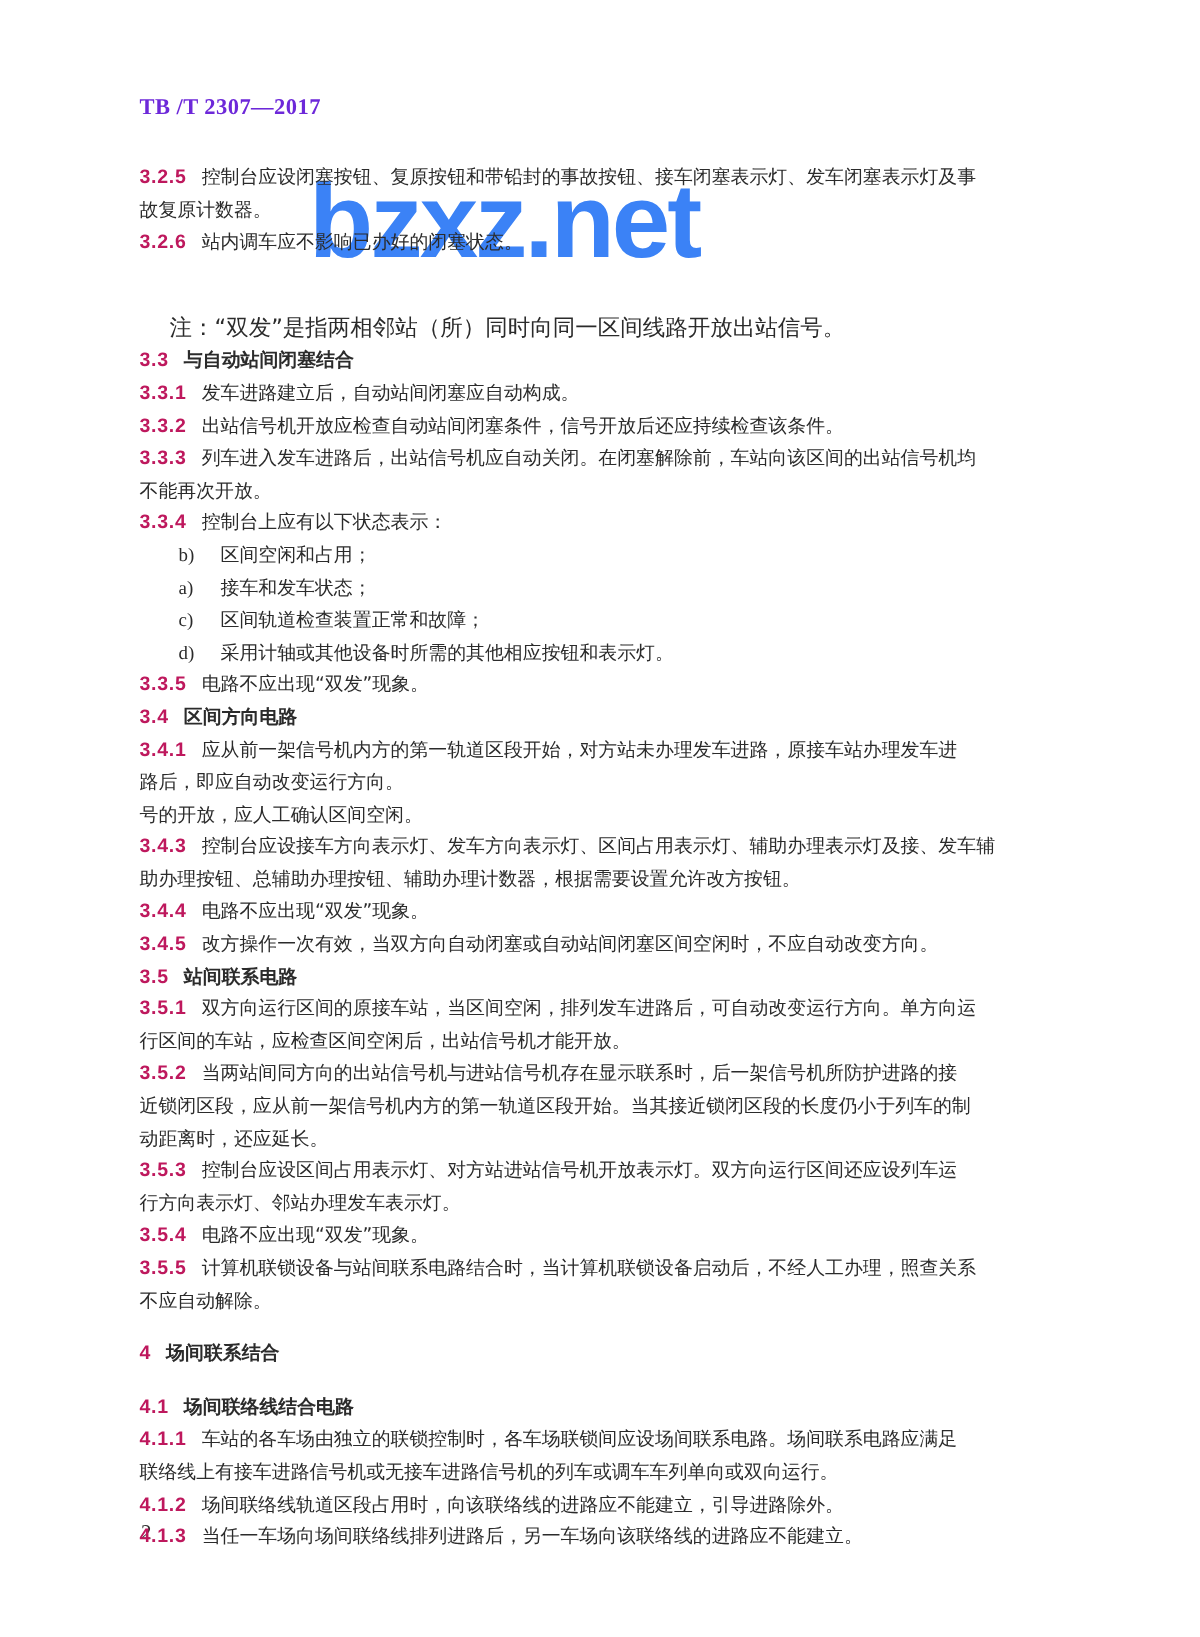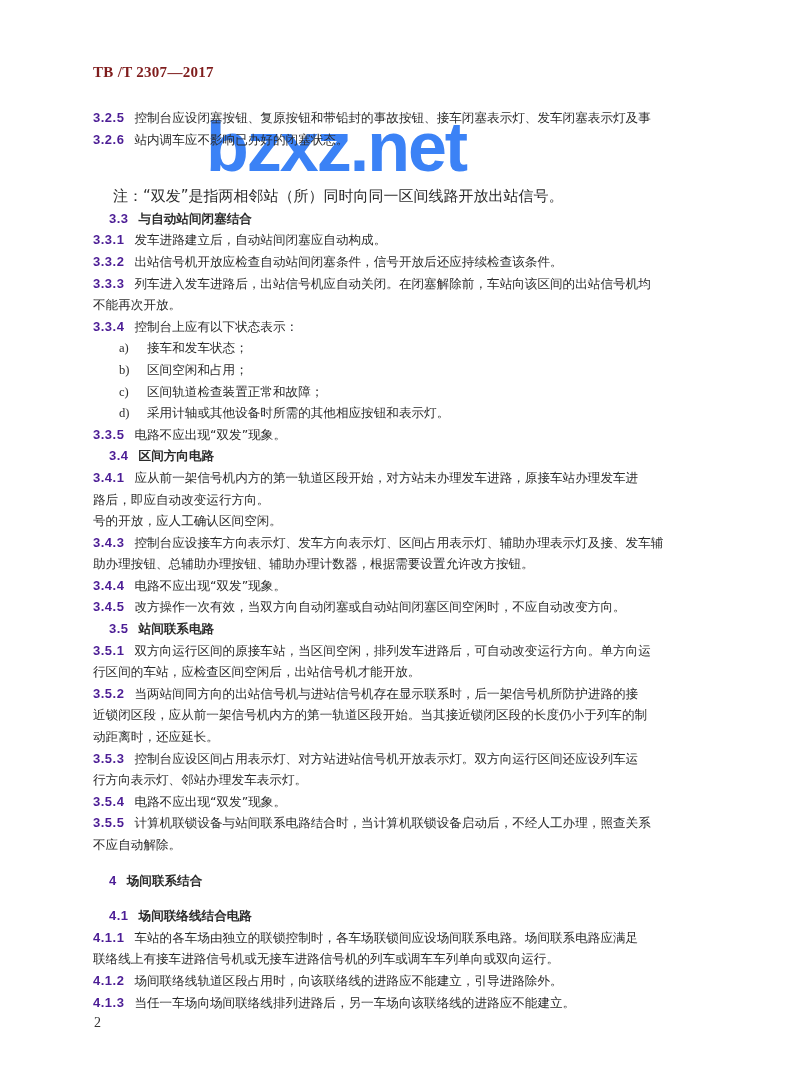--- a/index.html
+++ b/index.html
@@ -3,38 +3,38 @@
   <meta charset="utf-8">
   <style>
     html, body { margin: 0; padding: 0; }
     body {
       width: 800px; height: 1091px; background: #ffffff; position: relative; overflow: hidden;
       font-family: "DejaVu Sans", sans-serif; color: #2b2b2b;
     }
     .page { position: absolute; left: 0; top: 0; width: 800px; height: 1091px; }
     .doc-id {
       position: absolute; left: 93px; top: 64px;
-      font-family: "Liberation Serif", serif; font-weight: bold; font-size: 15px; color: #7f1d1d;
+      font-family: "Liberation Serif", serif; font-weight: bold; font-size: 15px; color: #6d28d9;
       letter-spacing: 0.3px;
     }
     .watermark {
       position: absolute; left: 206px; top: 112px;
       font-family: "Liberation Sans", sans-serif; font-weight: bold; font-size: 70px;
       color: #3b82f6; letter-spacing: -2px; line-height: 1; z-index: 0; user-select: none;
     }
     .content {
       position: absolute; left: 93px; top: 107px; width: 654px; z-index: 1;
       font-size: 12.6px; line-height: 21.6px;
     }
     .line { white-space: nowrap; height: 21.6px; }
     .num {
-      font-family: "Liberation Sans", sans-serif; font-weight: bold; color: #4c1d95;
+      font-family: "Liberation Sans", sans-serif; font-weight: bold; color: #be185d;
       display: inline-block; margin-right: 10px; letter-spacing: 0.5px; font-size: 13px;
     }
-    .heading { font-weight: bold; margin-left: 16px; }
+    .heading { font-weight: bold; }
     .heading .title { font-weight: bold; }
     .note { font-size: 15px; padding-left: 20px; margin-top: 36px; }
     .list-item { padding-left: 26px; }
     .list-item .marker { font-family: "Liberation Serif", serif; display: inline-block; width: 28px; }
     .gap { height: 14px; }
     .chapter { margin-top: 0; }
     .page-number {
       position: absolute; left: 94px; top: 1015px;
       font-family: "Liberation Serif", serif; font-size: 14px; color: #333;
     }
@@ -42,31 +42,32 @@
 </head>
 <body>
 
 <div class="page">
   <div class="doc-id">TB /T 2307—2017</div>
   <div class="watermark">bzxz.net</div>
 
   <div class="content">
 
     <div class="line"><span class="num">3.2.5</span><span>控制台应设闭塞按钮、复原按钮和带铅封的事故按钮、接车闭塞表示灯、发车闭塞表示灯及事</span></div>
+    <div class="line">故复原计数器。</div>
     <div class="line"><span class="num">3.2.6</span><span>站内调车应不影响已办好的闭塞状态。</span></div>
     <div class="line note">注：“双发”是指两相邻站（所）同时向同一区间线路开放出站信号。</div>
 
     <div class="line heading"><span class="num">3.3</span><span class="title">与自动站间闭塞结合</span></div>
     <div class="line"><span class="num">3.3.1</span><span>发车进路建立后，自动站间闭塞应自动构成。</span></div>
     <div class="line"><span class="num">3.3.2</span><span>出站信号机开放应检查自动站间闭塞条件，信号开放后还应持续检查该条件。</span></div>
     <div class="line"><span class="num">3.3.3</span><span>列车进入发车进路后，出站信号机应自动关闭。在闭塞解除前，车站向该区间的出站信号机均</span></div>
     <div class="line">不能再次开放。</div>
     <div class="line"><span class="num">3.3.4</span><span>控制台上应有以下状态表示：</span></div>
+    <div class="line list-item"><span class="marker">b)</span><span>区间空闲和占用；</span></div>
     <div class="line list-item"><span class="marker">a)</span><span>接车和发车状态；</span></div>
-    <div class="line list-item"><span class="marker">b)</span><span>区间空闲和占用；</span></div>
     <div class="line list-item"><span class="marker">c)</span><span>区间轨道检查装置正常和故障；</span></div>
     <div class="line list-item"><span class="marker">d)</span><span>采用计轴或其他设备时所需的其他相应按钮和表示灯。</span></div>
     <div class="line"><span class="num">3.3.5</span><span>电路不应出现“双发”现象。</span></div>
 
     <div class="line heading"><span class="num">3.4</span><span class="title">区间方向电路</span></div>
     <div class="line"><span class="num">3.4.1</span><span>应从前一架信号机内方的第一轨道区段开始，对方站未办理发车进路，原接车站办理发车进</span></div>
     <div class="line">路后，即应自动改变运行方向。</div>
     <div class="line">号的开放，应人工确认区间空闲。</div>
     <div class="line"><span class="num">3.4.3</span><span>控制台应设接车方向表示灯、发车方向表示灯、区间占用表示灯、辅助办理表示灯及接、发车辅</span></div>
     <div class="line">助办理按钮、总辅助办理按钮、辅助办理计数器，根据需要设置允许改方按钮。</div>

